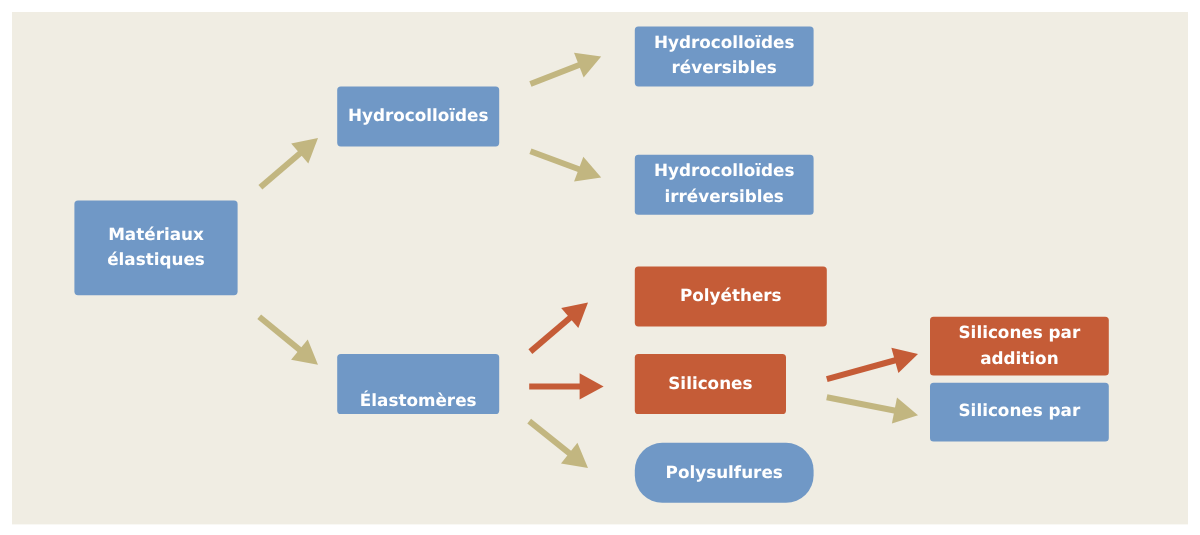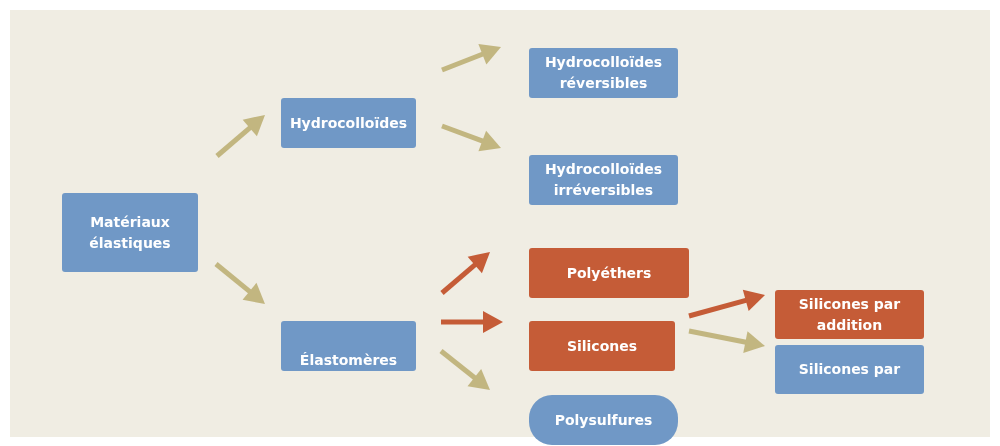--- a/index.html
+++ b/index.html
@@ -1,21 +1,21 @@
 <!DOCTYPE html>
 <html><head>
 <meta charset="utf-8">
 <style>
   html, body { margin: 0; padding: 0; background: #ffffff; }
   body { width: 1000px; height: 446px; position: relative; overflow: hidden;
          font-family: "DejaVu Sans", sans-serif; }
   .canvas { position: absolute; left: 10px; top: 10px; width: 980px; height: 427px; background: #f0ede3; }
   .node { position: absolute; box-sizing: border-box; border-radius: 3px;
           display: flex; align-items: center; justify-content: center; text-align: center;
-          color: #ffffff; font-weight: bold; font-size: 14px; line-height: 21px; padding: 0 7px; margin-top: 26px; }
+          color: #ffffff; font-weight: bold; font-size: 14px; line-height: 21px; padding: 0 7px; }
   .node.blue { background: #7098c6; }
   .node.orange { background: #c55c37; }
   .node span { display: block; }
   svg.arrows { position: absolute; left: 0; top: 0; width: 1000px; height: 446px; pointer-events: none; }
 </style>
 </head>
 <body>
 
 <div class="canvas"></div>
 
@@ -92,21 +92,21 @@
       <span>irréversibles</span>
     </div>
 </div>
 
 <div class="node orange" style="left:529px;top:222px;width:160px;height:50px;">
   <div>
       <span>Polyéthers</span>
     </div>
 </div>
 
-<div class="node orange" style="left:529px;top:295px;width:146px;height:50px;">
+<div class="node orange" style="left:529px;top:295px;width:126px;height:50px;">
   <div>
       <span>Silicones</span>
     </div>
 </div>
 
 <div class="node blue" style="left:529px;top:369px;width:149px;height:50px;border-radius:23px;">
   <div>
       <span>Polysulfures</span>
     </div>
 </div>

